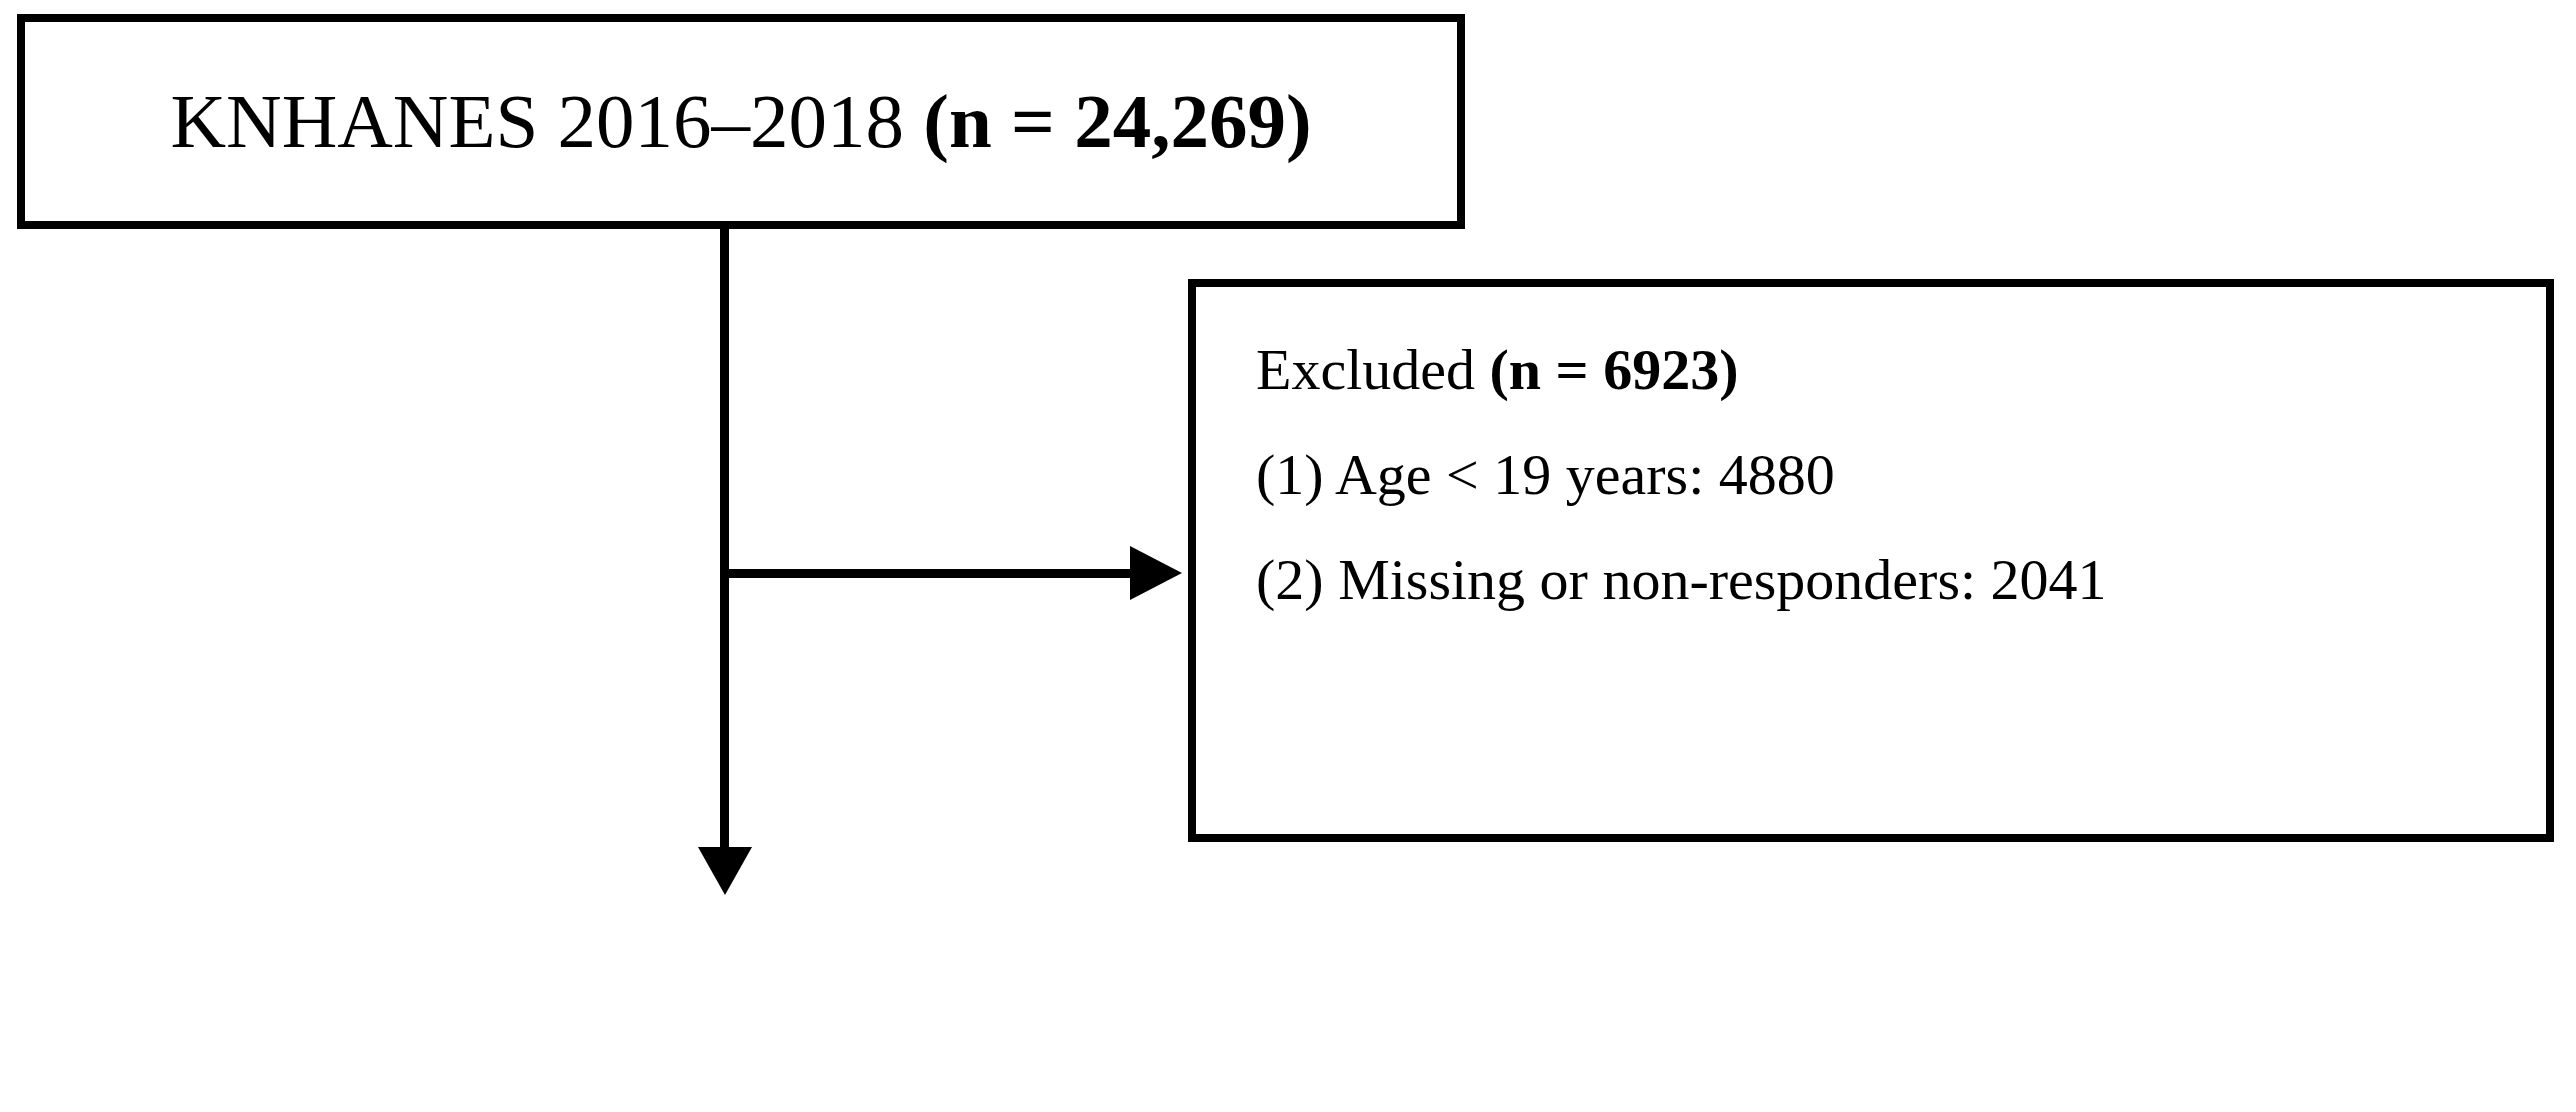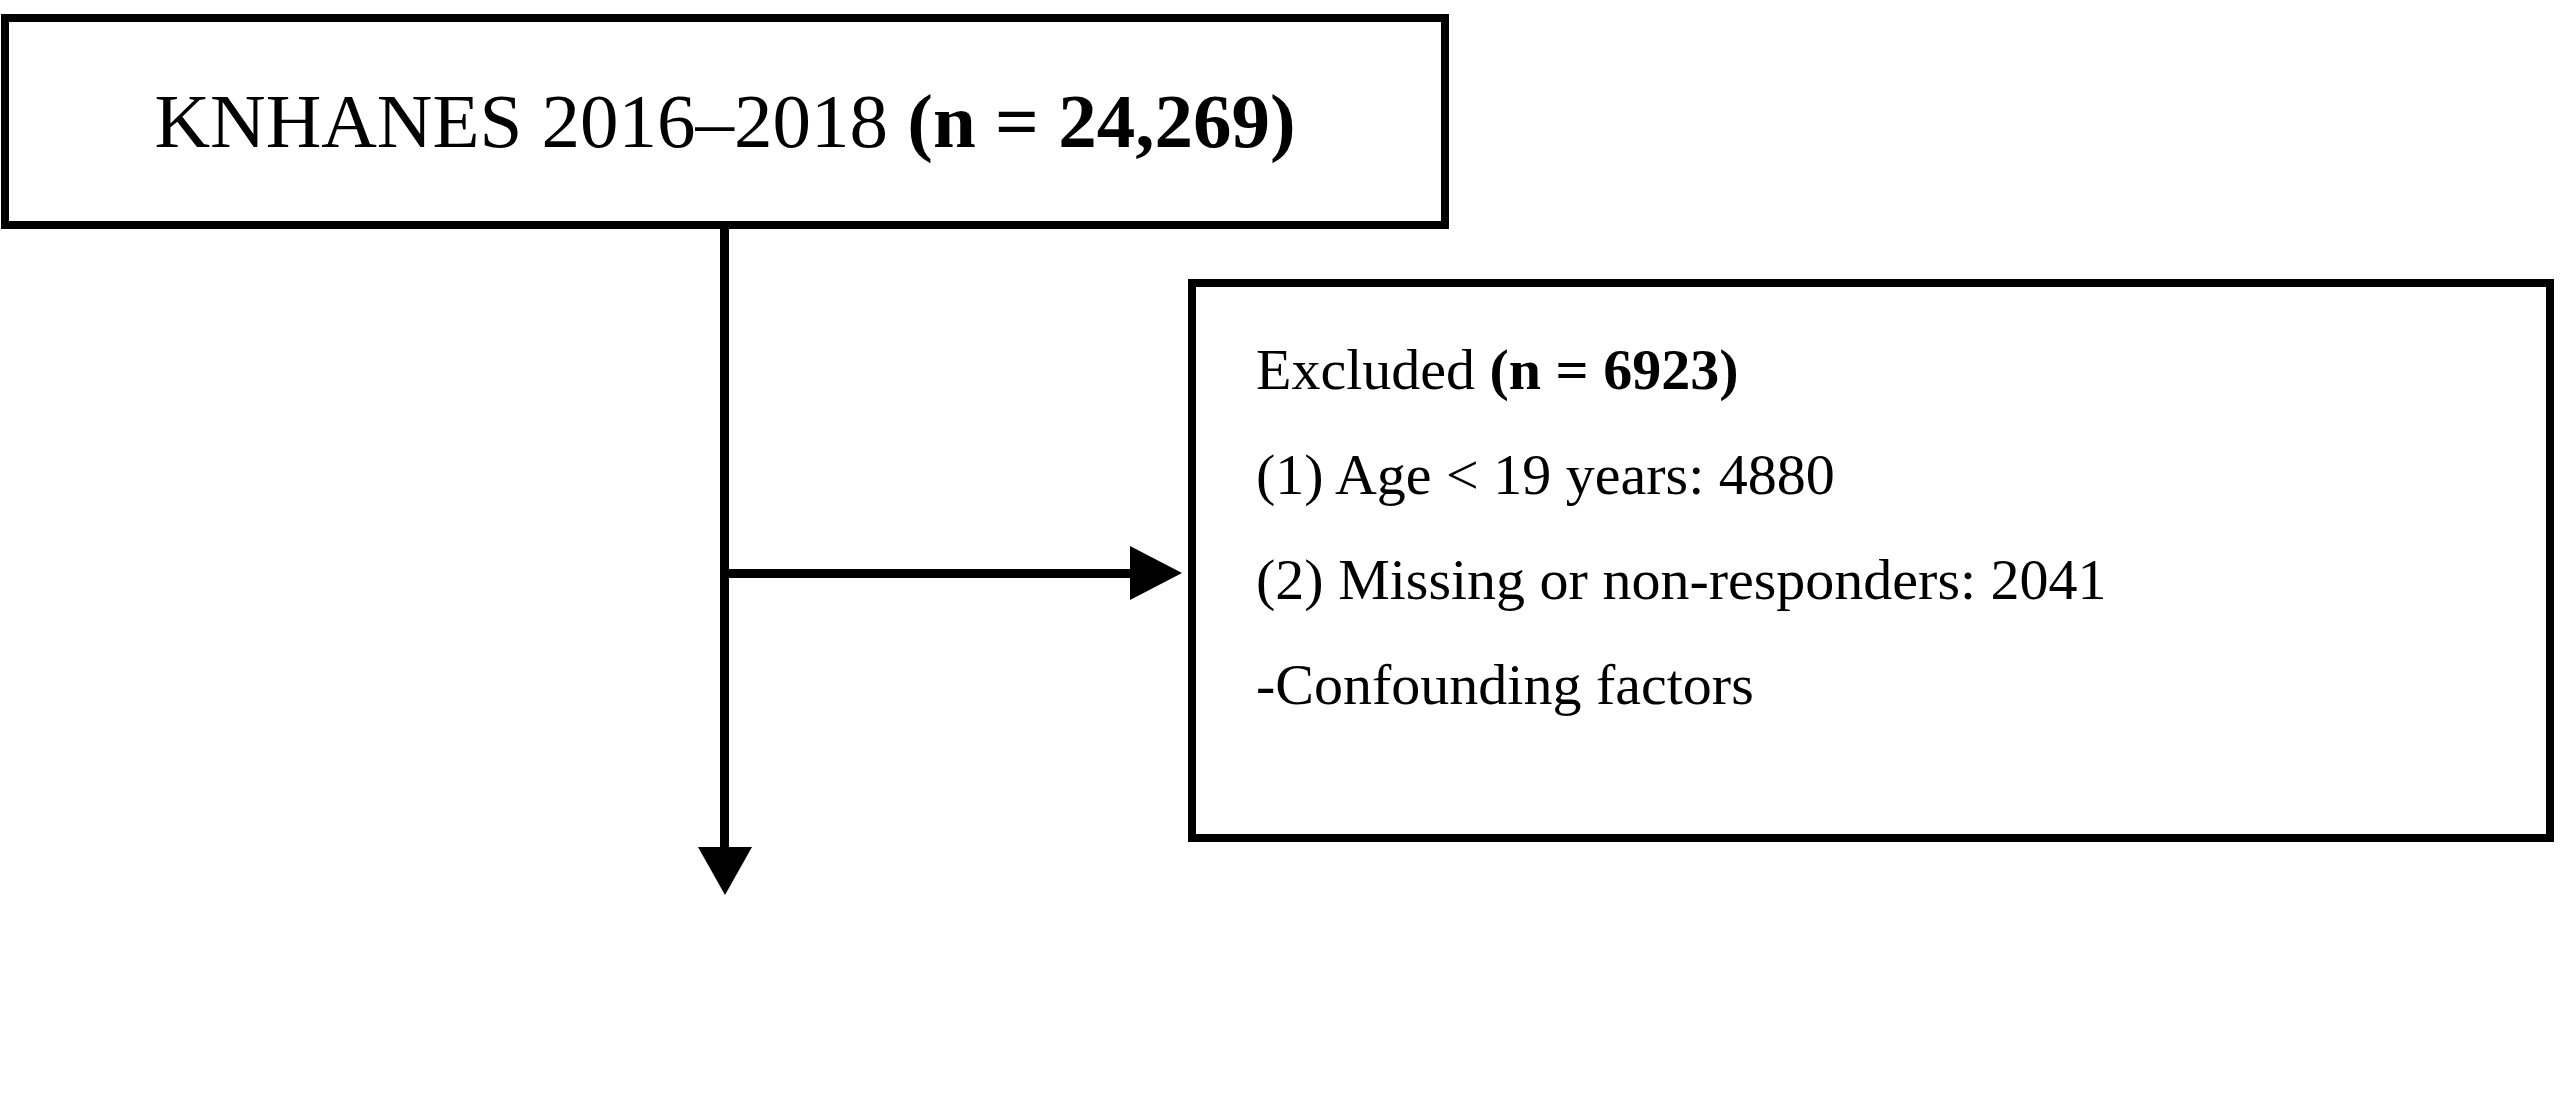--- a/index.html
+++ b/index.html
@@ -25,21 +25,21 @@
   .center-box {
     display: flex;
     align-items: center;
     justify-content: center;
     text-align: center;
   }
   .box p {
     margin: 0;
   }
   .top-box {
-    left: 1px;
+    left: 17px;
     top: 14px;
     width: 1448px;
     height: 215px;
     font-size: 77px;
   }
   .excl-box {
     left: 1188px;
     top: 279px;
     width: 1366px;
     height: 563px;
@@ -106,18 +106,17 @@
   <div class="vline"></div>
   <div class="arrowhead-down"></div>
 
   <div class="hline"></div>
   <div class="arrowhead-right"></div>
 
   <div class="box excl-box">
     <p><span>Excluded </span><span class="bold-part">(n = 6923)</span></p>
     <p>(1) Age &lt; 19 years: 4880</p>
     <p>(2) Missing or non-responders: 2041</p>
-    <p>-Confounding factors</p>
   </div>
 
 
 </div>
 
 
 </body></html>

